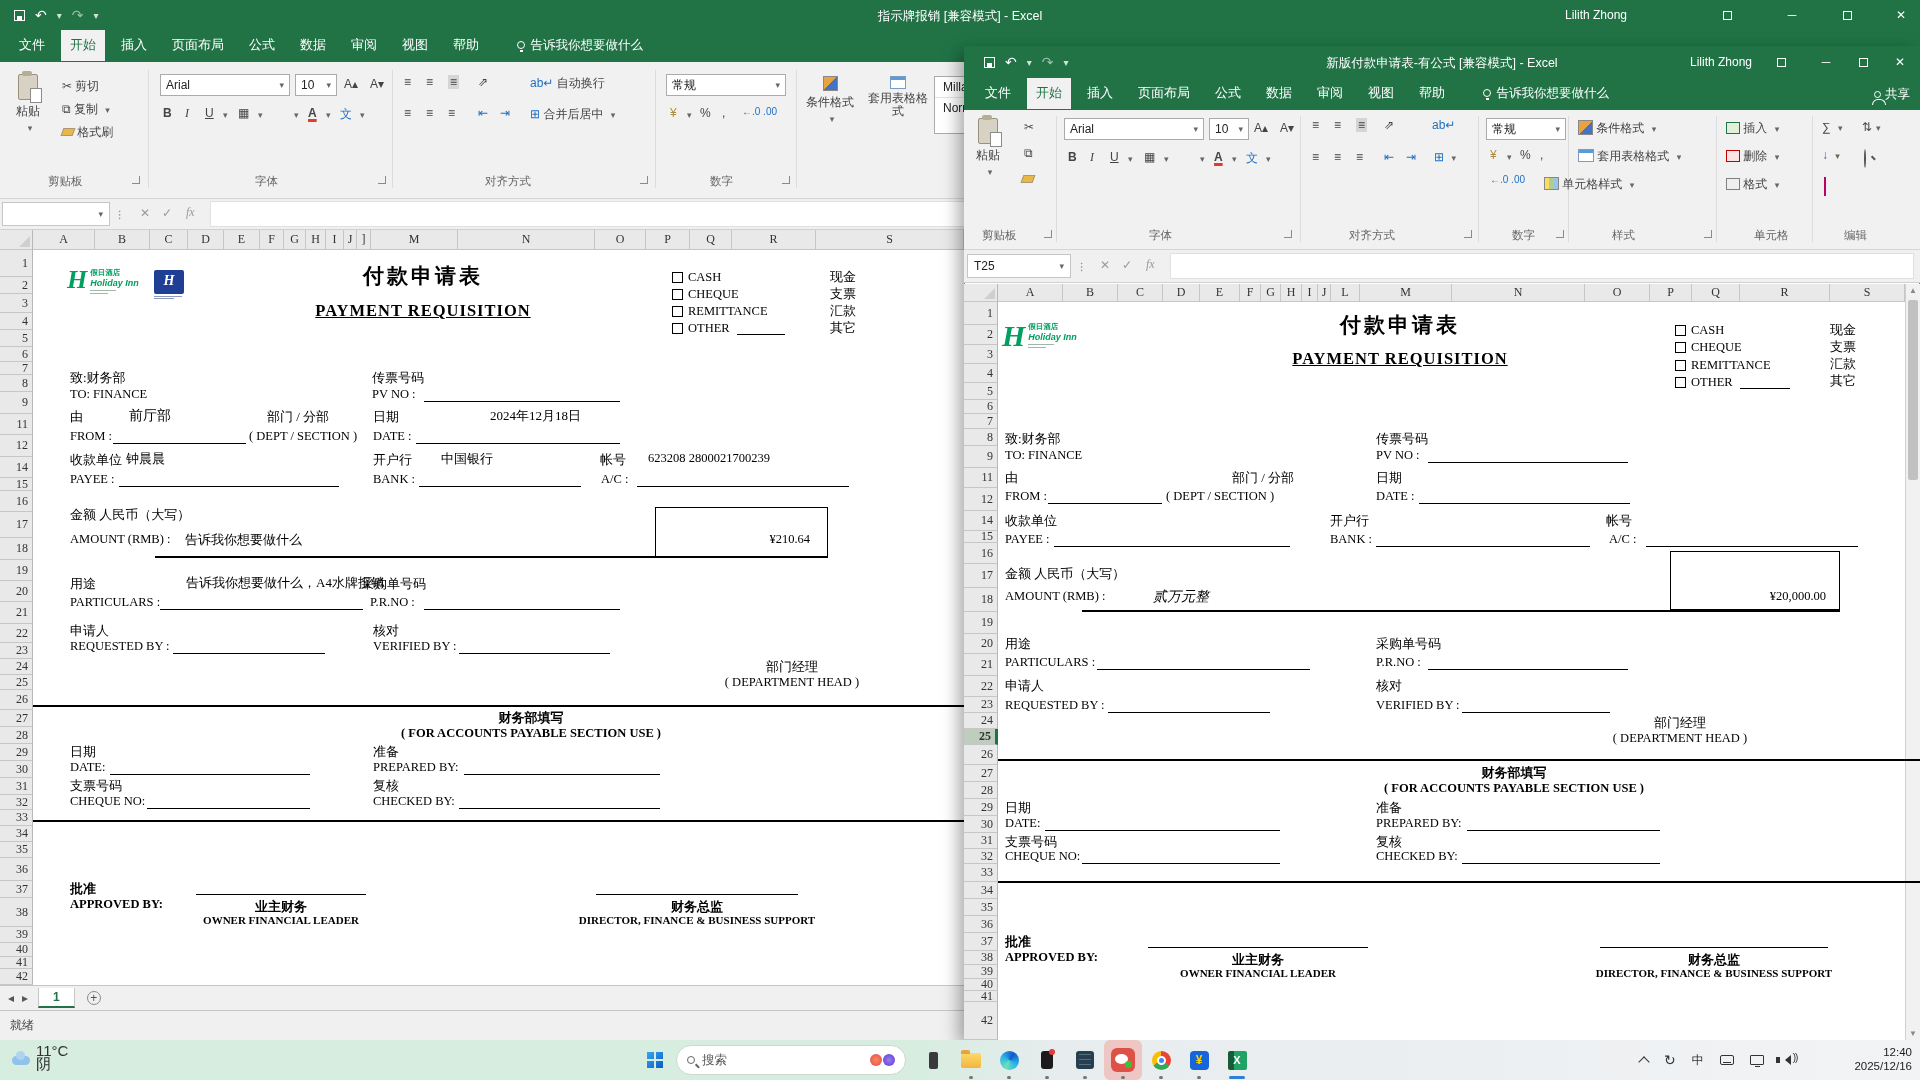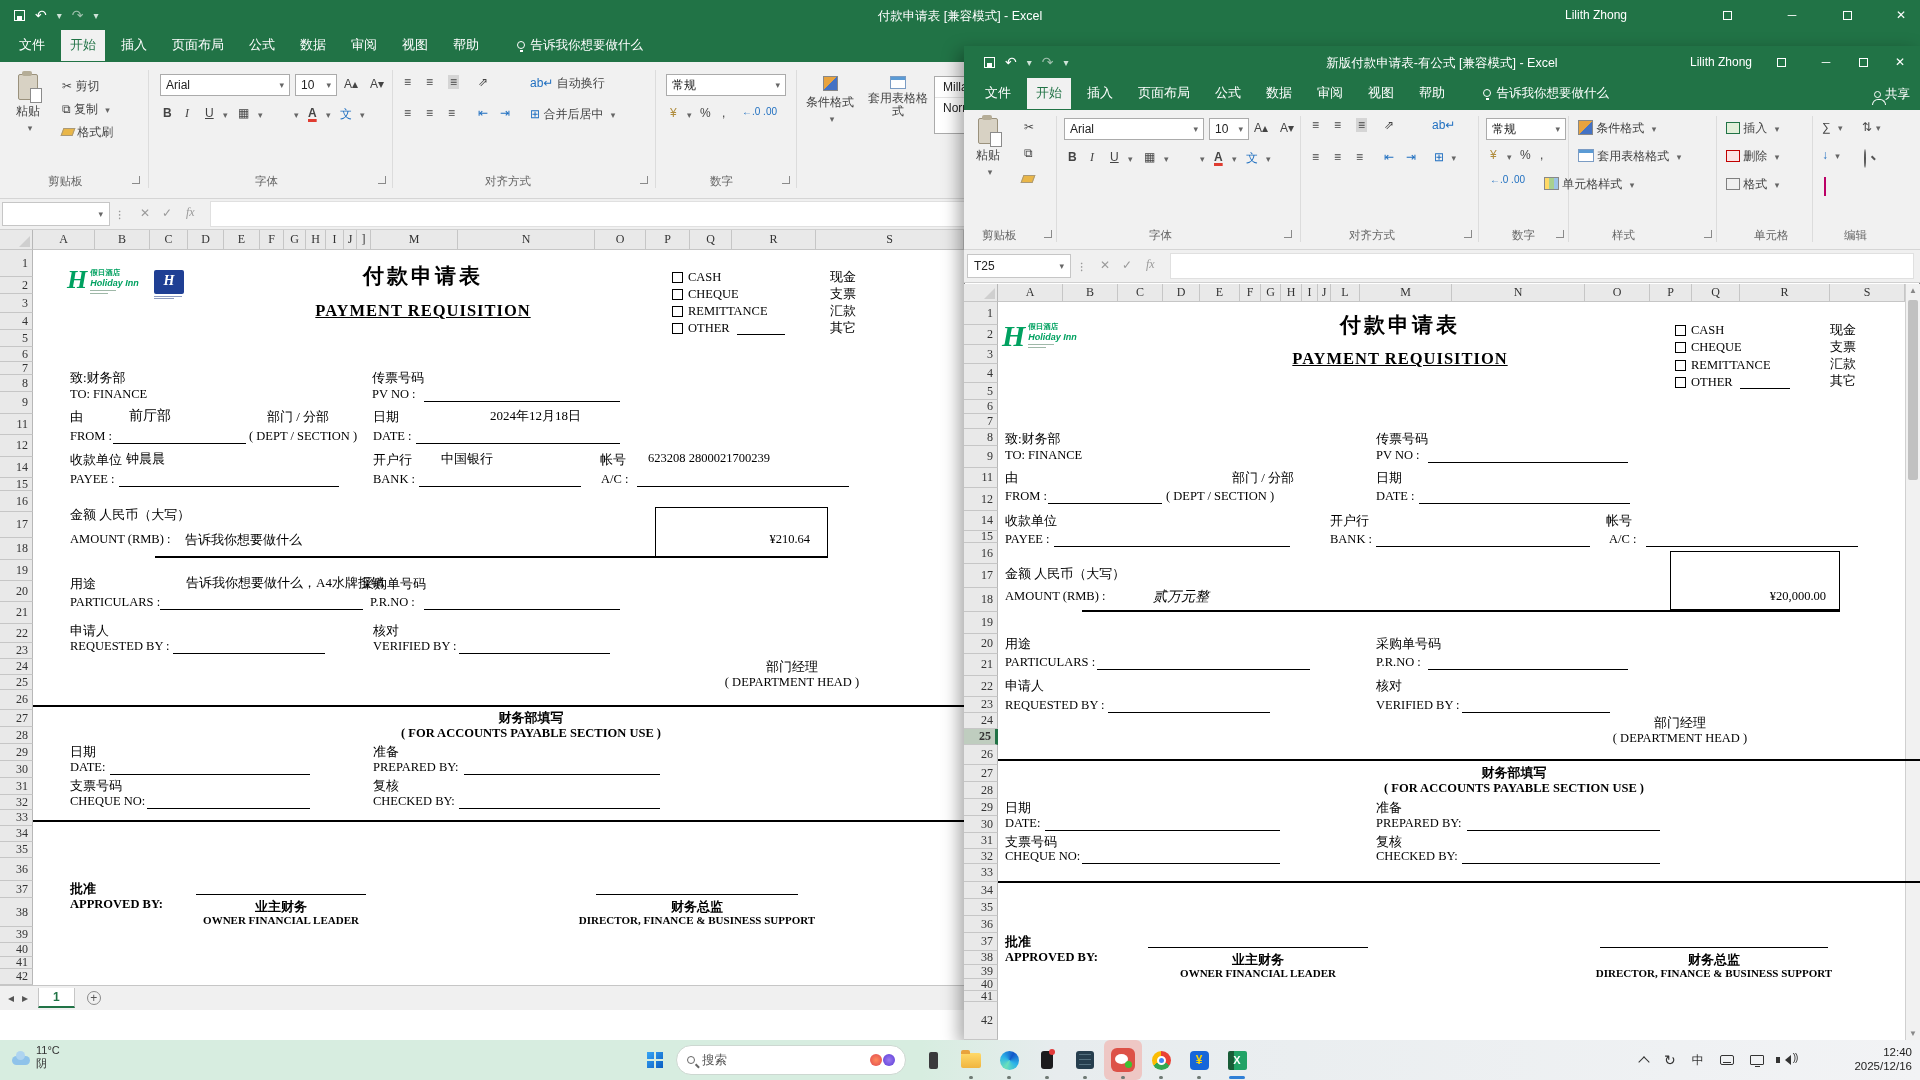--- a/index.html
+++ b/index.html
@@ -102,21 +102,21 @@
   .win-right-bg { position:absolute; background:#fff; border:1px solid #868686; box-shadow:-5px 5px 16px rgba(0,0,0,.35); }
   .scrolltrack { position:absolute; background:#f1f1f1; border-left:1px solid #d0d0d0; }
   .scrollthumb { position:absolute; background:#c1c1c1; border-radius:2px; left:2px; right:2px; }
   .scar { position:absolute; left:0; width:100%; text-align:center; color:#888; font-size:8px; }
   
   .taskbar { position:absolute; left:0; top:1040px; width:1920px; height:40px;
      background:linear-gradient(90deg,#d7edE0 0%,#d7ede0 48%,#e7ecee 55%,#f2f3f5 100%); z-index:50; }
   .weather { position:absolute; left:12px; top:4px; display:flex; gap:6px; align-items:center; }
   .cloud { width:18px; height:9px; background:#8fc3ea; border-radius:8px; position:relative; margin-top:6px; }
   .cloud:after { content:""; position:absolute; left:4px; top:-5px; width:9px; height:9px; background:#aed4f0; border-radius:50%; }
-  .wtx { font-size:11px; color:#333; line-height:13px; }
+  .wtx { font-size:15px; color:#333; line-height:13px; }
   .tbrow { position:absolute; left:642px; top:0; height:40px; display:flex; align-items:center; gap:8px; }
   .tbi-start { width:16px; height:16px; background:linear-gradient(135deg,#36a5f5,#0a5dc2); position:relative; }
   .tbi-start:after { content:""; position:absolute; inset:0;
      background:linear-gradient(90deg,transparent 7px,#d7ede0 7px 9px,transparent 9px),
                 linear-gradient(0deg,transparent 7px,#d7ede0 7px 9px,transparent 9px); }
   .searchpill { width:230px; height:30px; background:#fff; border:1px solid #cdd8d1; border-radius:16px; display:flex; align-items:center; padding:0 10px; gap:7px; }
   .mag { width:8px; height:8px; border:1.6px solid #666; border-radius:50%; position:relative; }
   .mag:after { content:""; position:absolute; left:7px; top:8px; width:5px; height:1.6px; background:#666; transform:rotate(45deg); }
   .searchtxt { font-size:12.5px; color:#555; flex:1; }
   .blob1 { width:12px; height:12px; border-radius:50%; background:radial-gradient(#ff8a5c,#e0484f); }
@@ -159,21 +159,21 @@
 <div class="abs" style="left:0;top:0;width:1920px;height:1040px;z-index:1;">
 
   <div class="abs titlebar" style="left:0;top:0;width:1920px;height:30px;">
     <div class="abs qat" style="left:14px;top:7px;">
       <span class="qi i-save"></span>
       <span class="qi undo">↶</span>
         <span class="qi qsep">▾</span>
       <span class="qi redo">↷</span>
       <span class="qi qsep">▾</span>
     </div>
-    <div class="abs wtitle" style="left:50%;top:8px;transform:translateX(-50%);">付款申请表 [兼容模式] - Excel</div>
+    <div class="abs wtitle" style="left:50%;top:8px;transform:translateX(-50%);">指示牌报销 [兼容模式] - Excel</div>
     <div class="abs wuser" style="left:1565px;top:8px;">Lilith Zhong</div>
     <div class="abs wctl" style="left:1710px;top:9px;"><span class="wbox"></span></div>
     <div class="abs wctl" style="left:1775px;top:8px;">─</div>
     <div class="abs wctl" style="left:1830px;top:9px;"><span class="wbox"></span></div>
     <div class="abs wctl" style="left:1884px;top:8px;">✕</div>
   </div>
 
   <div class="abs tabrow" style="left:0;top:30px;width:1920px;height:32px;padding-left:10px;">
     <span id="tabs-left"><span class="tab">文件</span><span class="tab sel">开始</span><span class="tab">插入</span><span class="tab">页面布局</span><span class="tab">公式</span><span class="tab">数据</span><span class="tab">审阅</span><span class="tab">视图</span><span class="tab">帮助</span></span>
     <span class="tellme">
@@ -184,21 +184,21 @@
 
   <div class="abs ribbon" style="left:0;top:62px;width:1920px;height:137px;">
 
     <div class="abs bigbtn" style="left:16px;top:12px;">
       <span class="clip">
           <span class="pg"></span>
         </span>
         <span>粘贴</span>
         <span class="cdd">▾</span>
     </div>
-    <div class="abs rlab" style="left:62px;top:16px;"><span>✂</span> <span>剪切</span></div>
+    <div class="abs rlab" style="left:62px;top:16px;font-family:Liberation Serif, serif;"><span>✂</span> <span>剪切</span></div>
     <div class="abs rlab" style="left:62px;top:39px;">⧉ <span>复制</span> <span class="cdd">▾</span></div>
     <div class="abs rlab" style="left:62px;top:62px;"><span class="eraser" style="display:inline-block;background:#e9b648;border-color:#a97;"></span> <span>格式刷</span></div>
     <div class="abs glab" style="left:48px;top:112px;">剪贴板</div>
     <div class="abs launcher" style="left:132px;top:114px;"></div>
     <div class="abs vsep" style="left:148px;top:8px;height:118px;"></div>
 
     <div class="abs combo" style="left:160px;top:12px;width:130px;height:22px;">
         <span>Arial</span>
         <span class="cdd">▾</span>
       </div>
@@ -448,20 +448,23 @@
       <div class="fi k-t cn b" style="top: 898px; left: 697px; transform: translateX(-50%);">财务总监</div>
       <div class="fi k-t b sm" style="top: 914px; left: 697px; transform: translateX(-50%);">DIRECTOR, FINANCE &amp; BUSINESS SUPPORT</div>
     </div>
 
   <div class="abs stabs" style="left:0;top:985px;width:964px;height:25px;">
     <span style="margin-left:8px;">◂</span>
     <span style="margin-left:8px;">▸</span>
     <span class="sheettab">1</span>
     <span class="addsheet">+</span>
   </div>
+  <div class="abs statusbar" style="left:0;top:1010px;width:964px;height:30px;">
+    <span>就绪</span>
+  </div>
 </div>
 
 <div class="abs" style="left:0;top:0;width:1920px;height:1040px;z-index:10;pointer-events:none;">
   <div class="win-right-bg" style="left:964px;top:46px;width:956px;height:994px;"></div>
   <div class="abs titlebar" style="left:964px;top:46px;width:956px;height:32px;">
     <div class="abs qat" style="left:20px;top:8px;">
       <span class="qi i-save"></span>
       <span class="qi undo">↶</span>
         <span class="qi qsep">▾</span>
       <span class="qi redo">↷</span>

